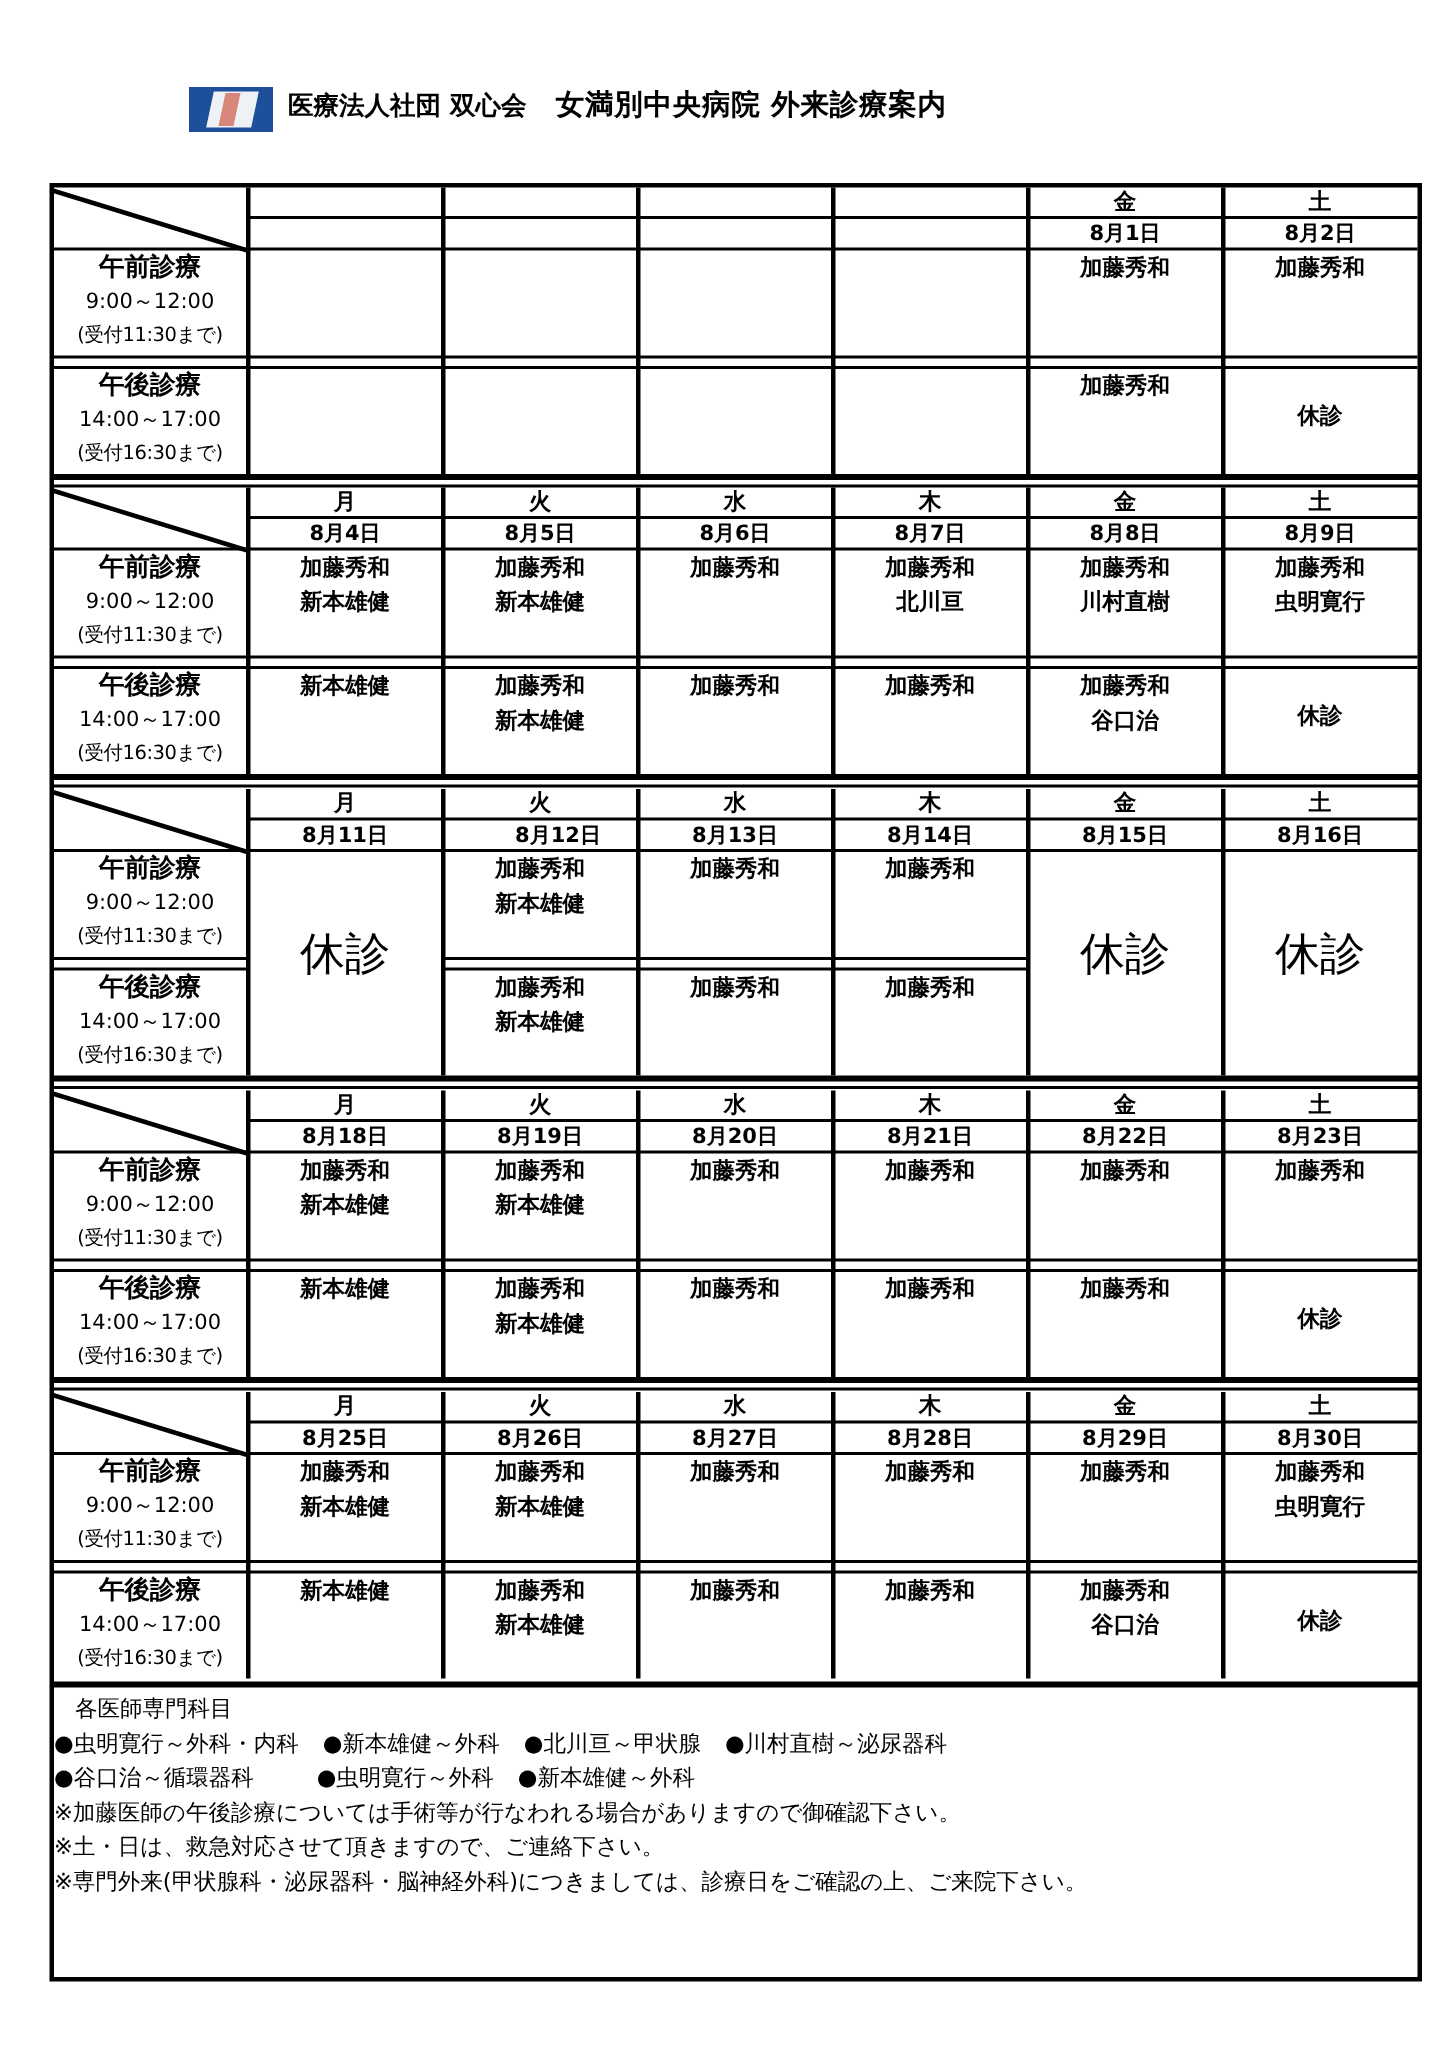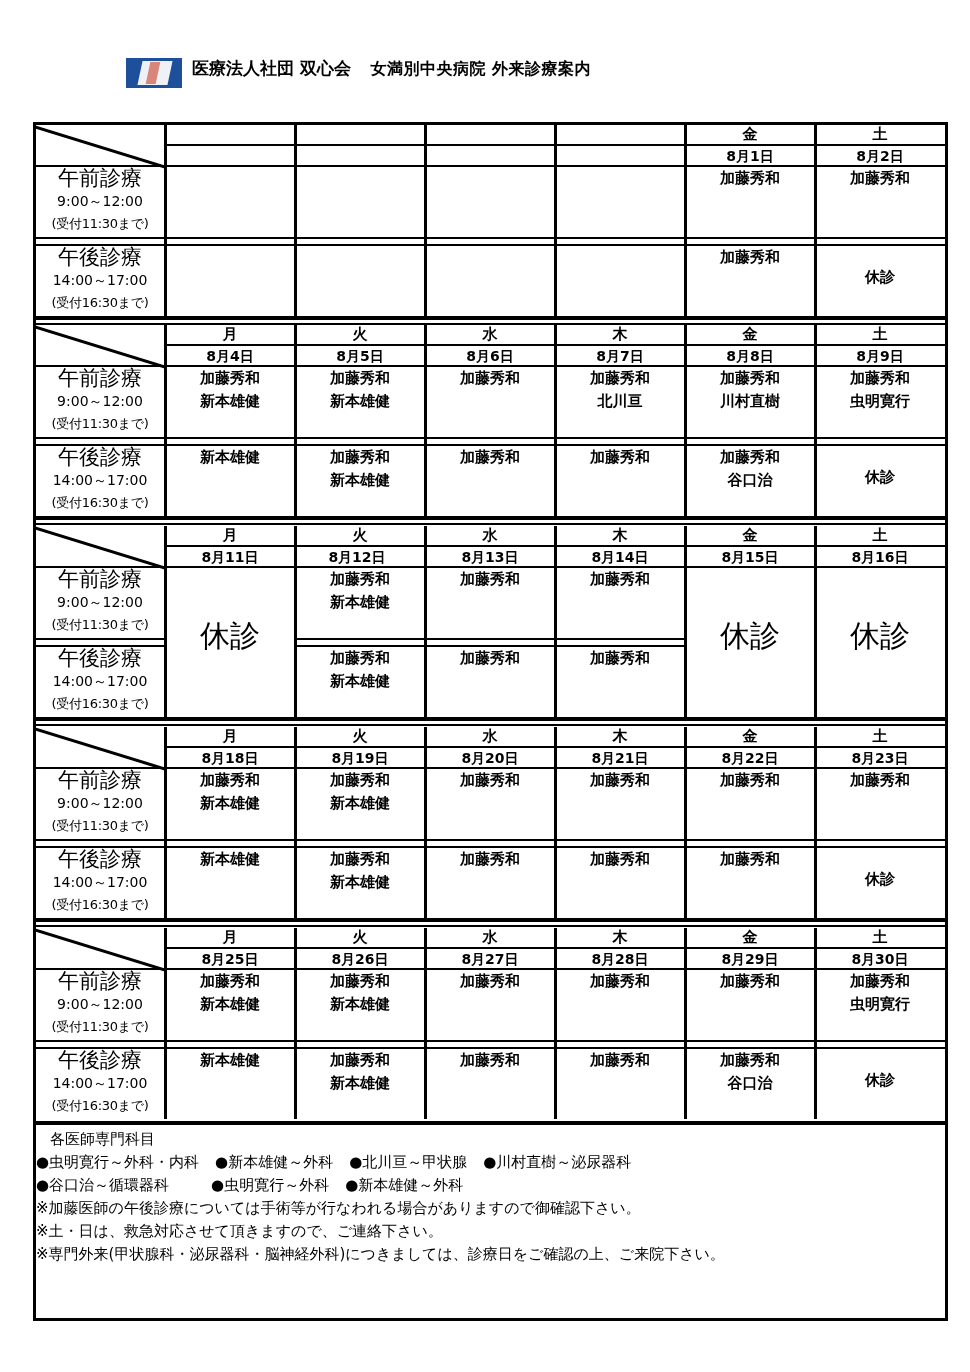--- a/index.html
+++ b/index.html
@@ -5,33 +5,33 @@
   * { box-sizing: border-box; margin: 0; padding: 0; }
   html, body { width: 970px; height: 1372px; background: #ffffff; }
   body { position: relative; font-family: "DejaVu Sans", "Liberation Sans", sans-serif; color: #000; }
 
   .header { position: absolute; left: 0; top: 52px; width: 970px; height: 70px; }
   .logo { position: absolute; left: 126px; top: 6px; width: 56px; height: 30px; background: #1e4f9a; }
   .logo .w { position: absolute; left: 14px; top: 3px; width: 30px; height: 24px; background: #eef2f7; transform: skewX(-12deg); }
   .logo .r { position: absolute; left: 22px; top: 4px; width: 10px; height: 22px; background: #d9867a; transform: skewX(-12deg); }
   .title-line { position: absolute; left: 192px; top: 5px; white-space: nowrap; font-weight: bold; }
   .title-line .org { font-size: 17px; margin-right: 14px; }
-  .title-line .main { font-size: 16px; letter-spacing: 0.5px; }
+  .title-line .main { font-size: 19px; letter-spacing: 0.5px; }
   .period { position: absolute; left: 0; top: 36px; width: 970px; text-align: center; font-size: 22px; font-weight: bold; letter-spacing: 0.5px; }
 
   .frame { position: absolute; left: 33px; top: 122px; width: 915px; height: 1199px; border: 3px solid #000; }
 
   .week { position: absolute; left: 35px; width: 911px; }
   .hline { position: absolute; left: 0; height: 2px; background: #000; }
   .vline { position: absolute; width: 3px; background: #000; }
   .sep { position: absolute; left: 0; width: 911px; height: 4px; background: #000; }
 
   .corner { position: absolute; left: 0; top: 0; width: 130px; height: 44px; overflow: hidden; }
   .slot-label { position: absolute; left: 0; width: 130px; text-align: center; }
-  .slot-label .t1 { display: block; font-size: 21px; font-weight: normal; line-height: 23px; }
+  .slot-label .t1 { display: block; font-size: 17px; font-weight: bold; line-height: 23px; }
   .slot-label .t2 { display: block; font-size: 14px; line-height: 23px; }
   .slot-label .t3 { display: block; font-size: 13px; line-height: 22px; letter-spacing: -0.3px; }
 
   .docs { position: absolute; width: 130px; text-align: center; font-size: 15px; font-weight: bold; line-height: 23px; }
   .dayname { position: absolute; width: 130px; text-align: center; font-size: 15px; font-weight: bold; line-height: 20px; }
   .datecell { position: absolute; width: 130px; text-align: center; font-size: 14px; font-weight: bold; line-height: 20px; }
   .closed-small { position: absolute; width: 130px; text-align: center; font-size: 15px; font-weight: bold; }
   .closed-big { position: absolute; width: 130px; text-align: center; font-size: 30px; font-weight: normal; }
 
   .notes { position: absolute; left: 36px; top: 1128px; width: 908px; font-size: 15px; line-height: 23px; }
@@ -257,21 +257,21 @@
       <div class="hline" style="top:112px;width:130px"></div>
       <div class="hline" style="top:119px;width:130px"></div>
       <div class="hline" style="left:130px;top:19px;width:130px"></div>
       <div class="hline" style="left:130px;top:40px;width:130px"></div>
       <div class="dayname" style="left:130px;top:-1px">月</div>
       <div class="datecell" style="left:130px;top:21px">8月11日</div>
       <div class="closed-big" style="left:130px;top:90px">休診</div>
       <div class="hline" style="left:260px;top:19px;width:130px"></div>
       <div class="hline" style="left:260px;top:40px;width:130px"></div>
       <div class="dayname" style="left:260px;top:-1px">火</div>
-      <div class="datecell" style="left:257px;top:21px">8月12日</div>
+      <div class="datecell" style="left:272px;top:21px">8月12日</div>
       <div class="hline" style="left:260px;top:112px;width:130px"></div>
       <div class="hline" style="left:260px;top:119px;width:130px"></div>
       <div class="docs" style="left:260px;top:42px">
         <div>加藤秀和</div>
         <div>新本雄健</div>
       </div>
       <div class="docs" style="left:260px;top:121px">
         <div>加藤秀和</div>
         <div>新本雄健</div>
       </div>

